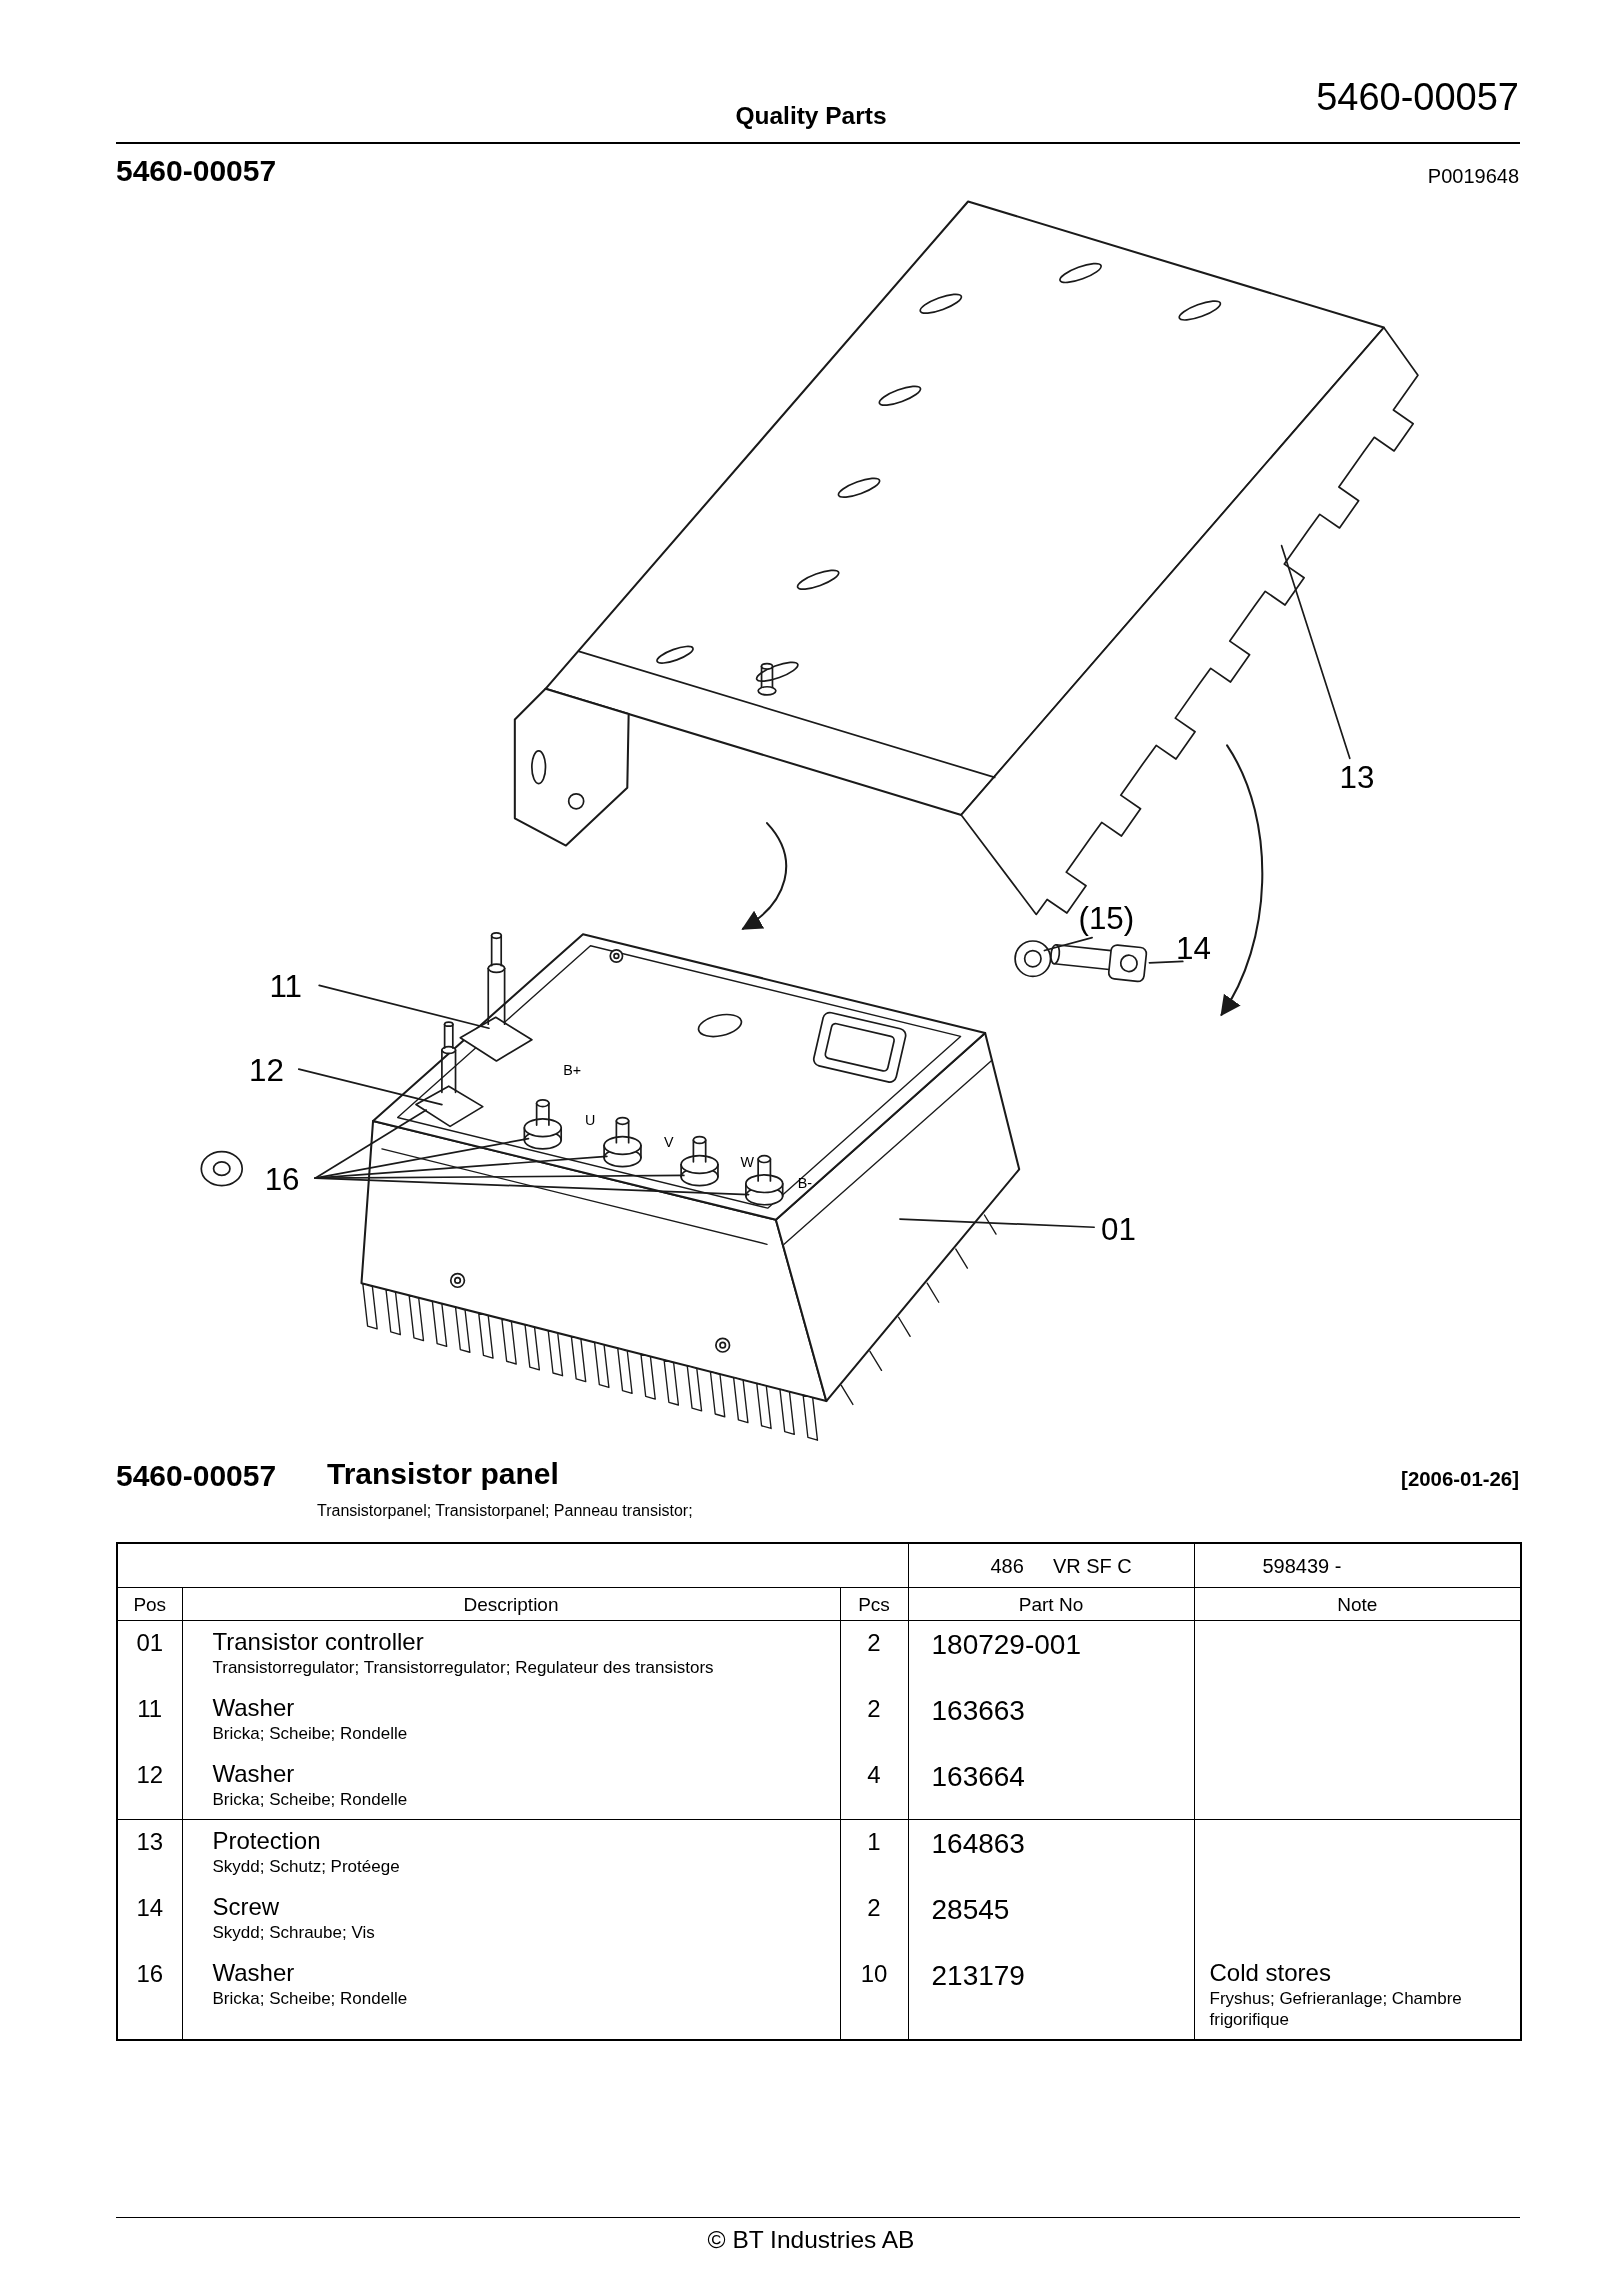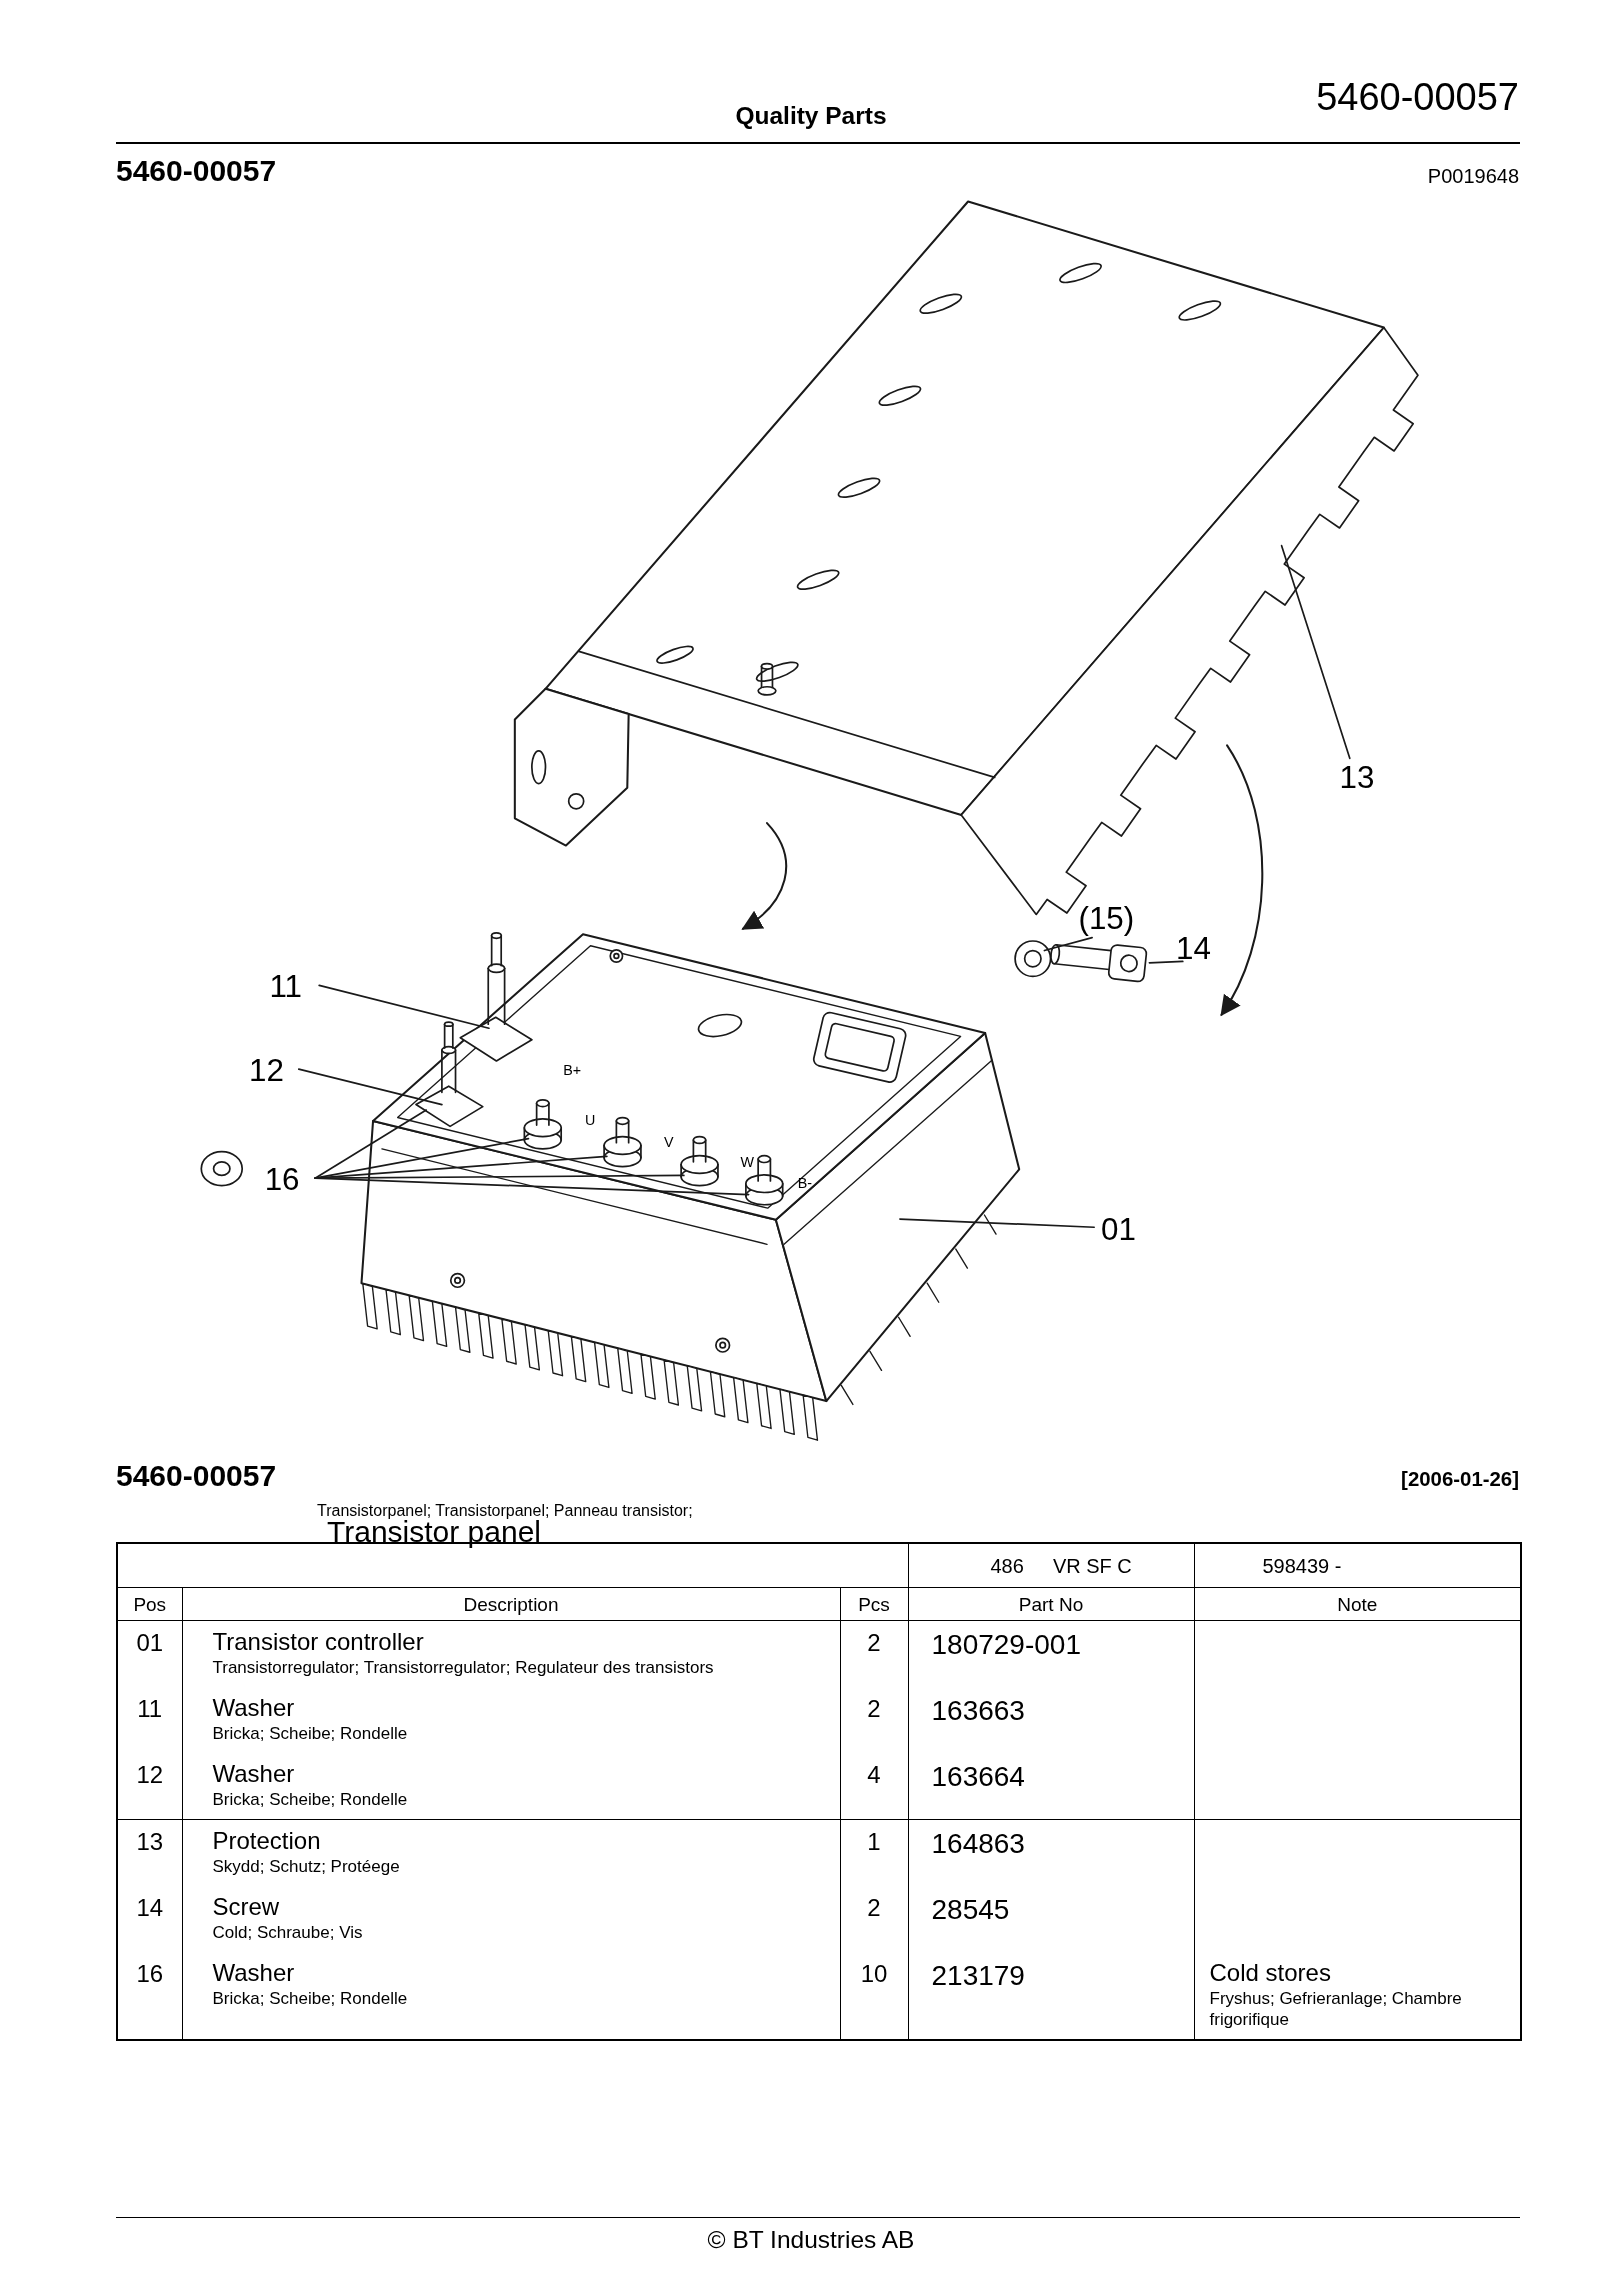--- a/index.html
+++ b/index.html
@@ -21,21 +21,21 @@
   .fig-ref { top:165px; left:1125px; width:394px; text-align:right; font-size:20px; font-weight:normal; }
 
   
   svg.drawing { position:absolute; left:157px; top:164px; }
   svg.drawing * { vector-effect:none; }
   .lbl { font-size:46px; fill:#000; }
   .tlbl { font-size:21px; fill:#000; }
 
   
   .sec-num { top:1459px; left:116px; font-size:30px; font-weight:bold; }
-  .sec-title { top:1515px; left:327px; font-size:30px; font-weight:normal; }
+  .sec-title { top:1457px; left:327px; font-size:30px; font-weight:bold; }
   .sec-date { top:1468px; left:1125px; width:394px; text-align:right; font-size:20.4px; font-weight:bold; }
   .sec-sub { top:1502px; left:317px; font-size:16px; }
 
   
   .parts-table-wrap { top:1542px; left:116px; width:1404px; }
   table.parts { border-collapse:collapse; width:1404px; table-layout:fixed; border:2px solid #000; }
   table.parts td, table.parts th { border-left:1.4px solid #000; border-right:1.4px solid #000; vertical-align:top; }
   tr.meta-row td { border-bottom:1.4px solid #000; height:44px; font-size:20px; padding-top:11px; }
   td.meta-a { padding-left:82px; }
   td.meta-a .gap { display:inline-block; width:29px; }
@@ -326,21 +326,21 @@
       <td class="part">164863</td>
       <td class="note">
         <div class="d-main"></div>
         <div class="d-sub"></div>
       </td>
     </tr>
     <tr class="item">
       <td class="pos">14</td>
       <td class="desc">
         <div class="d-main">Screw</div>
-        <div class="d-sub">Cold; Schraube; Vis</div>
+        <div class="d-sub">Skydd; Schraube; Vis</div>
       </td>
       <td class="pcs">2</td>
       <td class="part">28545</td>
       <td class="note">
         <div class="d-main"></div>
         <div class="d-sub"></div>
       </td>
     </tr>
     <tr class="item">
       <td class="pos">16</td>

